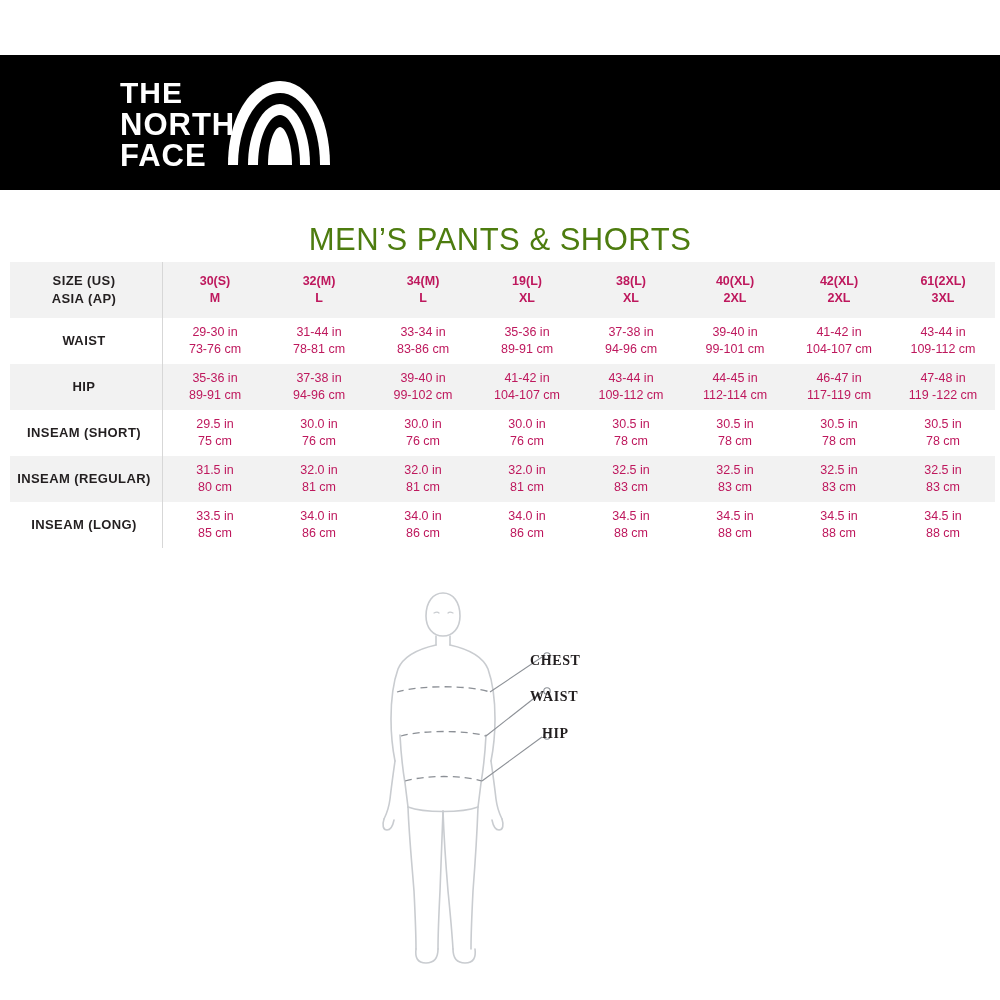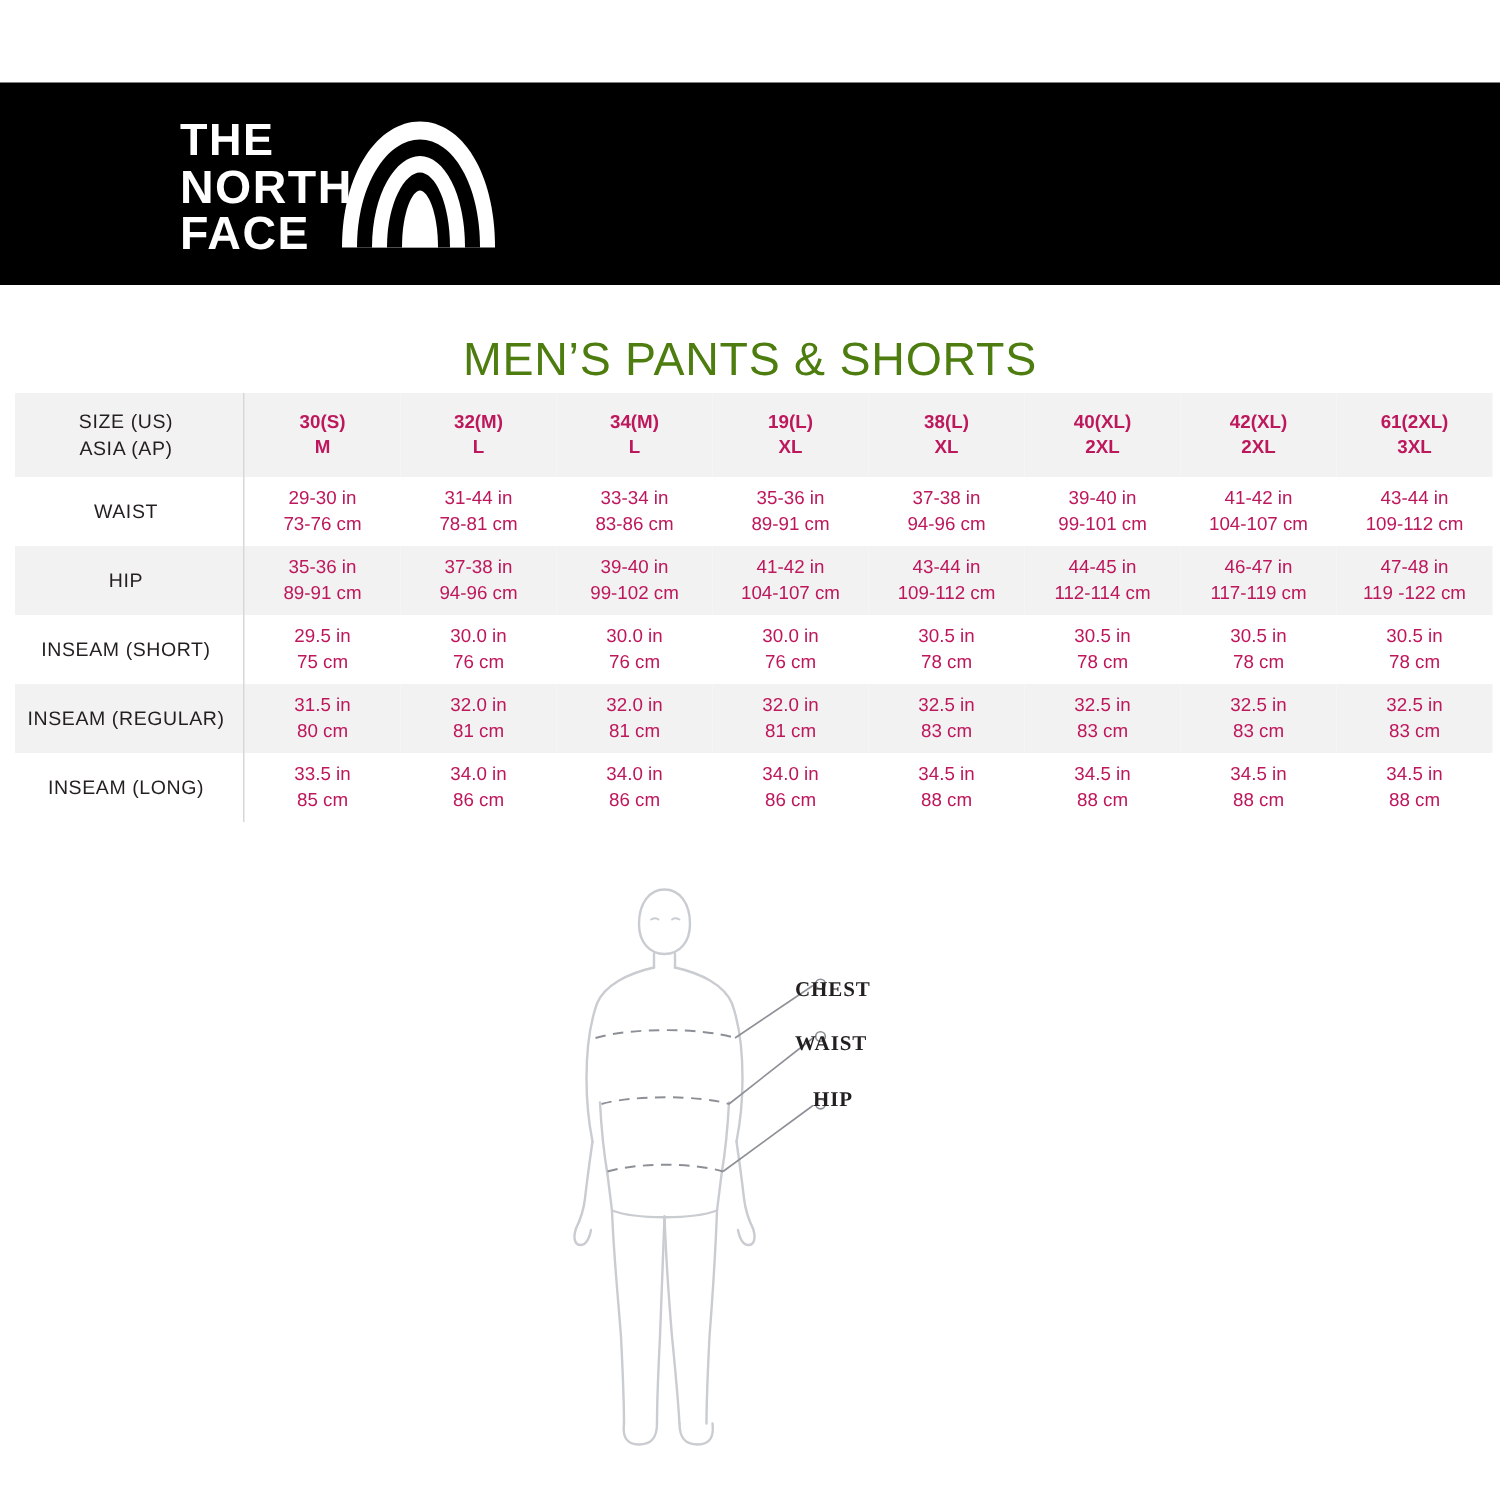--- a/index.html
+++ b/index.html
@@ -65,21 +65,21 @@
     text-align: center;
     vertical-align: middle;
     font-size: 12.5px;
     color: #be185d;
     padding: 0;
     line-height: 1.35;
   }
   
   table.size-table td.rowlabel {
     width: 148px;
-    font-weight: normal;
+    font-weight: bold;
     font-size: 13px;
     color: #231f20;
     letter-spacing: 0.4px;
     border-right: 1px solid #d7d7d7;
     text-align: center;
     padding-right: 4px;
     margin-left: 24px;
   }
   .head-row td {
     height: 56px;

